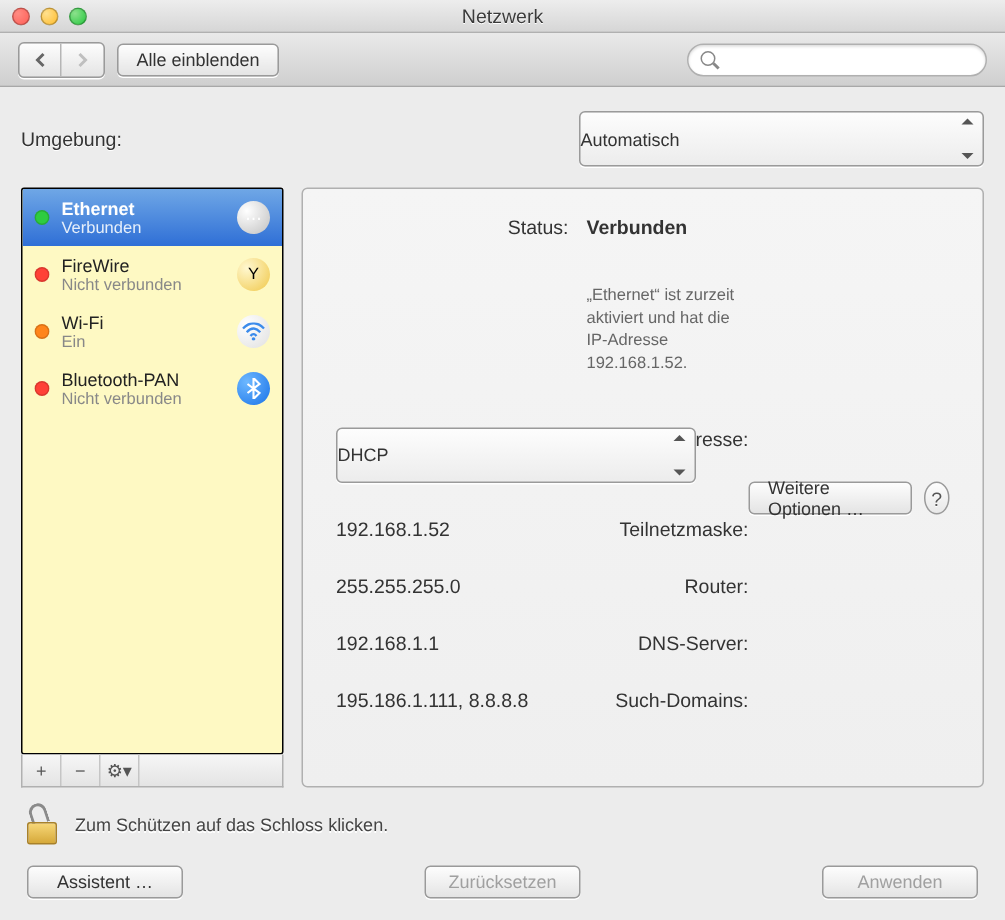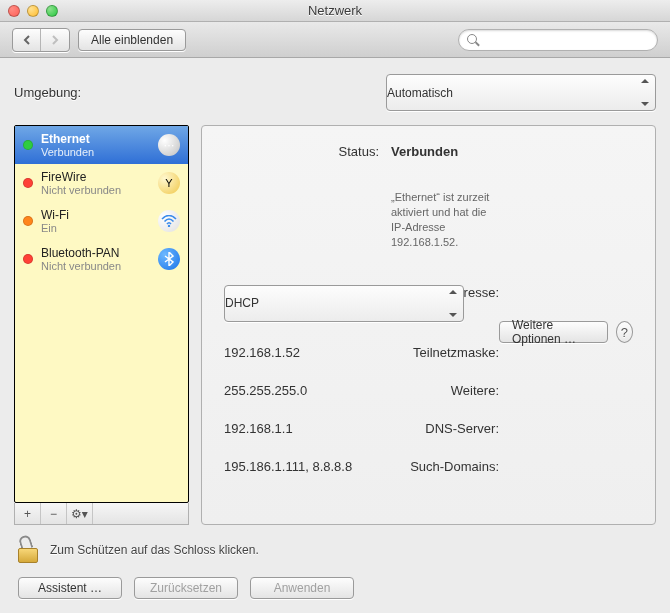--- a/index.html
+++ b/index.html
@@ -217,21 +217,21 @@
   position: absolute; top: 0; left: 4px; width: 12px; height: 14px;
   border: 2px solid #8a8a8a; border-bottom: none;
   border-radius: 8px 8px 0 0;
   transform: rotate(-18deg);
   transform-origin: bottom left;
 }
 .lock-text { font-size: 12px; color: #444; text-shadow: 0 1px 0 #fff; }
 
 
 .bottom-buttons {
-  display: flex; justify-content: flex-start; gap: 12px;
+  display: flex; justify-content: space-between; gap: 12px;
   margin-top: 14px; padding: 0 4px;
 }
 .push-btn {
   min-width: 104px; height: 22px;
   border: 1px solid #9a9a9a; border-radius: 4px;
   background: linear-gradient(#fdfdfd,#e4e4e4);
   box-shadow: 0 1px 0 #fff;
   font-size: 12px; color: #333;
   display: flex; align-items: center; justify-content: center;
   padding: 0 12px;
@@ -361,21 +361,21 @@
               <span>DHCP</span>
             </div>
           </div>
 
           <div class="k">IP-Adresse:</div>
           <div class="v">192.168.1.52</div>
 
           <div class="k">Teilnetzmaske:</div>
           <div class="v">255.255.255.0</div>
 
-          <div class="k">Weitere:</div>
+          <div class="k">Router:</div>
           <div class="v">192.168.1.1</div>
 
           <div class="k">DNS-Server:</div>
           <div class="v">195.186.1.111, 8.8.8.8</div>
 
           <div class="k">Such-Domains:</div>
           <div class="v"></div>
         </div>
 
         <div class="sub-spacer"></div>

